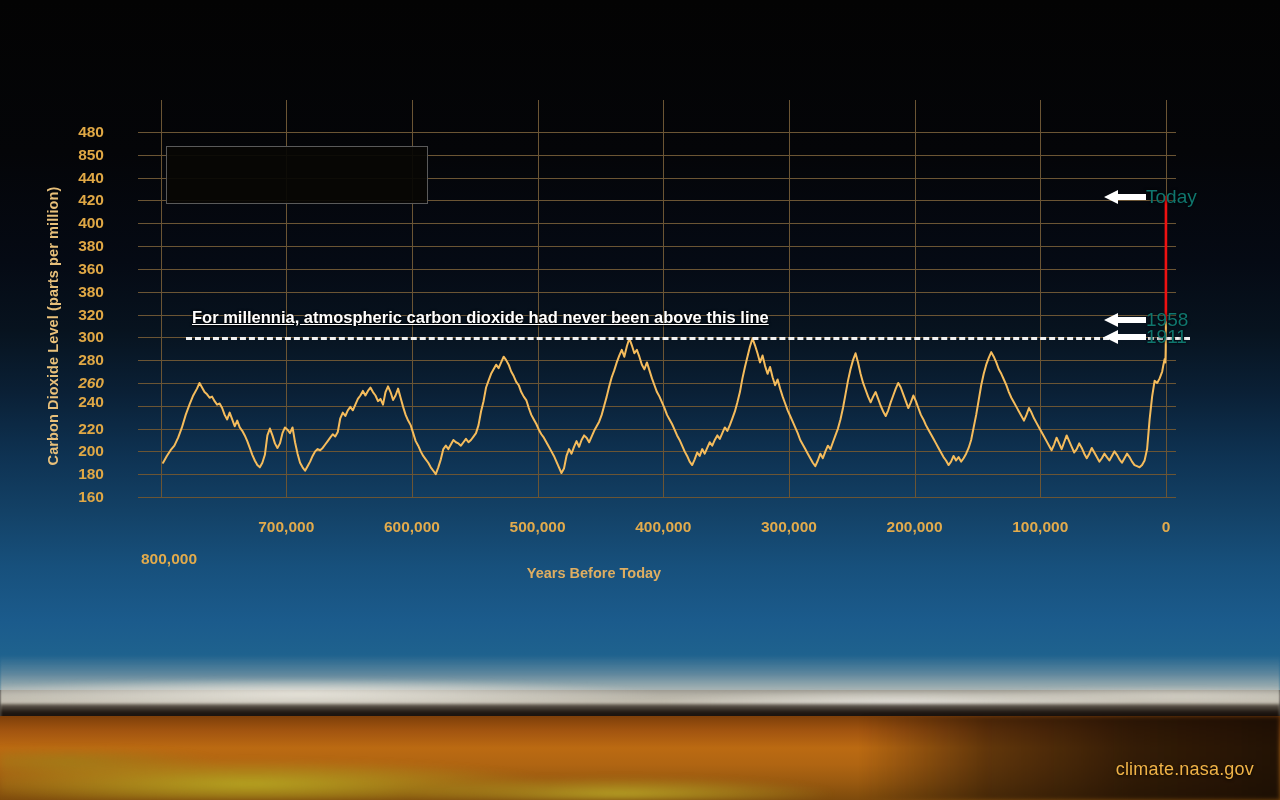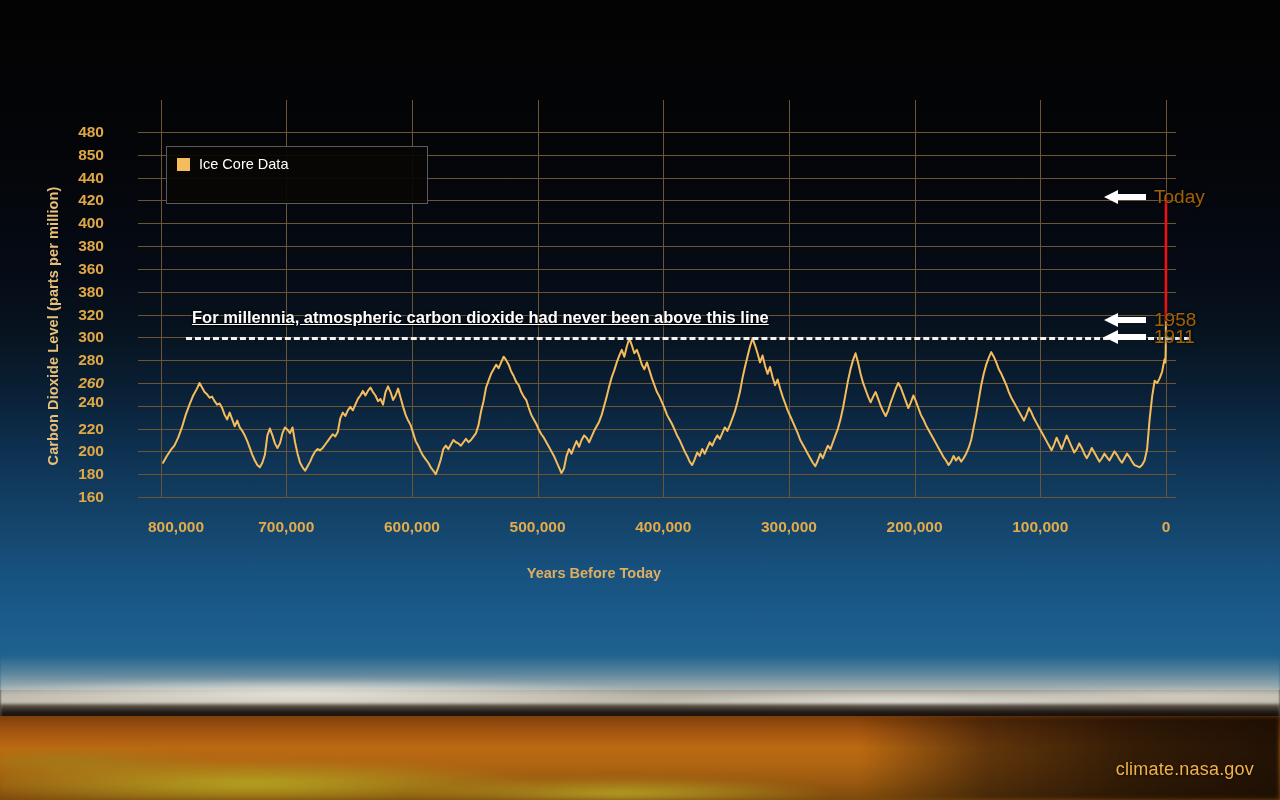--- a/index.html
+++ b/index.html
@@ -208,23 +208,22 @@
   
   .anno {
     position: absolute;
     display: flex;
     align-items: center;
     transform: translateY(-50%);
     white-space: nowrap;
   }
   .anno-arrow { display: block; }
   .anno-text {
-    color: #a16207;
+    color: #0f766e;
     font-size: 19px;
-    margin-left: 8px;
     text-shadow: 0 0 3px #000;
   }
 
   .footer {
     position: absolute;
     right: 26px; bottom: 20px;
     color: #f0b347;
     font-size: 18px;
     letter-spacing: 0.2px;
     text-shadow: 0 1px 3px rgba(0,0,0,0.7);
@@ -309,21 +308,21 @@
         <div class="ytick" style="top: 268.875px;">360</div>
         <div class="ytick" style="top: 246.062px;">380</div>
         <div class="ytick" style="top: 223.25px;">400</div>
         <div class="ytick" style="top: 200.438px;">420</div>
         <div class="ytick" style="top: 177.625px;">440</div>
         <div class="ytick" style="top: 154.812px;">850</div>
         <div class="ytick" style="top: 132px;">480</div>
       </div>
 
     <div id="xtick-layer">
-        <div class="xtick" style="left: 176px;">800,000</div>
+        <div class="xtick" style="left: 169px; margin-top: 32px;">800,000</div>
         <div class="xtick" style="left: 286.24px;">700,000</div>
         <div class="xtick" style="left: 411.912px;">600,000</div>
         <div class="xtick" style="left: 537.584px;">500,000</div>
         <div class="xtick" style="left: 663.257px;">400,000</div>
         <div class="xtick" style="left: 788.929px;">300,000</div>
         <div class="xtick" style="left: 914.601px;">200,000</div>
         <div class="xtick" style="left: 1040.27px;">100,000</div>
         <div class="xtick" style="left: 1165.95px;">0</div>
       </div>
 
@@ -331,24 +330,20 @@
 
     <svg class="series" width="1280" height="800">
       <path id="path-ice" fill="none" stroke-width="2" stroke-linejoin="round" stroke-linecap="round" d="M163.08 462.78 L166.85 455.94 L170.62 450.23 L174.39 445.67 L178.16 437.69 L181.93 427.42 L185.70 414.88 L189.47 404.61 L193.24 395.48 L197.01 388.64 L199.53 382.94 L202.04 387.50 L204.55 392.06 L207.07 394.34 L209.58 397.77 L212.09 396.63 L214.61 401.19 L217.12 404.61 L219.63 403.47 L222.15 408.03 L224.66 414.88 L227.17 419.44 L229.69 412.59 L232.20 419.44 L234.71 426.28 L237.23 420.58 L239.74 427.42 L242.25 430.84 L244.77 435.41 L247.28 441.11 L249.79 447.95 L252.31 454.80 L254.82 460.50 L257.33 465.06 L259.85 467.34 L262.36 462.78 L264.88 454.80 L267.39 435.41 L269.90 428.56 L272.42 435.41 L274.93 443.39 L277.44 447.95 L279.96 443.39 L282.47 433.13 L284.98 427.42 L287.50 429.70 L290.01 433.13 L292.52 427.42 L295.04 442.25 L297.55 453.66 L300.06 462.78 L302.58 467.34 L305.09 470.77 L307.60 466.20 L310.12 461.64 L312.63 455.94 L315.14 451.38 L317.66 449.09 L320.17 450.23 L322.68 447.95 L325.20 444.53 L327.71 441.11 L330.22 437.69 L332.74 434.27 L335.25 436.55 L337.77 431.98 L340.28 418.30 L342.79 412.59 L345.31 416.02 L347.82 410.31 L350.33 406.89 L352.85 410.31 L355.36 404.61 L357.87 398.91 L360.39 395.48 L362.90 390.92 L365.41 395.48 L367.93 390.92 L370.44 387.50 L372.95 392.06 L375.47 395.48 L377.98 401.19 L380.49 398.91 L383.01 404.61 L385.52 392.06 L388.03 386.36 L390.55 392.06 L393.06 400.05 L395.57 395.48 L398.09 388.64 L400.60 397.77 L403.11 406.89 L405.63 414.88 L408.14 420.58 L410.66 425.14 L413.17 433.13 L415.68 441.11 L418.20 445.67 L420.71 451.38 L423.22 455.94 L425.74 459.36 L428.25 462.78 L430.76 467.34 L433.28 470.77 L435.79 474.19 L438.30 467.34 L440.82 459.36 L443.33 449.09 L445.84 445.67 L448.36 449.09 L450.87 444.53 L453.38 439.97 L455.90 442.25 L458.41 443.39 L460.92 445.67 L463.44 442.25 L465.95 438.83 L468.46 442.25 L470.98 439.97 L473.49 436.55 L476.00 433.13 L478.52 425.14 L481.03 411.45 L483.55 401.19 L486.06 387.50 L488.57 380.66 L491.09 373.81 L493.60 369.25 L496.11 364.69 L498.63 368.11 L501.14 362.41 L503.65 356.70 L506.17 360.13 L508.68 364.69 L511.19 371.53 L513.71 376.09 L516.22 381.80 L518.73 385.22 L521.25 392.06 L523.76 396.63 L526.27 400.05 L528.79 408.03 L531.30 414.88 L533.81 419.44 L536.33 424.00 L538.84 429.70 L541.35 434.27 L543.87 437.69 L546.38 442.25 L548.89 446.81 L551.41 451.38 L553.92 455.94 L556.44 461.64 L558.95 467.34 L561.46 473.05 L563.98 468.48 L566.49 455.94 L569.00 449.09 L571.52 453.66 L574.03 446.81 L576.54 441.11 L579.06 446.81 L581.57 439.97 L584.08 435.41 L586.60 437.69 L589.11 442.25 L591.62 436.55 L594.14 430.84 L596.65 426.28 L599.16 421.72 L601.68 414.88 L604.19 405.75 L606.70 396.63 L609.22 386.36 L611.73 377.23 L614.24 370.39 L616.76 362.41 L619.27 355.56 L621.78 349.86 L624.30 356.70 L626.81 346.44 L629.33 338.45 L631.84 345.30 L634.35 353.28 L636.87 349.86 L639.38 356.70 L641.89 364.69 L644.41 369.25 L646.92 362.41 L649.43 370.39 L651.95 378.38 L654.46 385.22 L656.97 392.06 L659.49 396.63 L662.00 402.33 L664.51 408.03 L667.03 414.88 L669.54 419.44 L672.05 424.00 L674.57 429.70 L677.08 435.41 L679.59 439.97 L682.11 445.67 L684.62 451.38 L687.13 455.94 L689.65 461.64 L692.16 465.06 L694.67 459.36 L697.19 452.52 L699.70 455.94 L702.22 449.09 L704.73 453.66 L707.24 447.95 L709.76 442.25 L712.27 445.67 L714.78 439.97 L717.30 435.41 L719.81 438.83 L722.32 433.13 L724.84 427.42 L727.35 430.84 L729.86 425.14 L732.38 418.30 L734.89 411.45 L737.40 402.33 L739.92 392.06 L742.43 378.38 L744.94 366.97 L747.46 356.70 L749.97 346.44 L752.48 338.45 L755.00 345.30 L757.51 353.28 L760.02 362.41 L762.54 355.56 L765.05 365.83 L767.56 373.81 L770.08 366.97 L772.59 377.23 L775.11 385.22 L777.62 379.52 L780.13 388.64 L782.65 396.63 L785.16 403.47 L787.67 410.31 L790.19 416.02 L792.70 421.72 L795.21 427.42 L797.73 433.13 L800.24 439.97 L802.75 444.53 L805.27 449.09 L807.78 453.66 L810.29 458.22 L812.81 462.78 L815.32 466.20 L817.83 460.50 L820.35 453.66 L822.86 458.22 L825.37 451.38 L827.89 445.67 L830.40 449.09 L832.91 442.25 L835.43 435.41 L837.94 428.56 L840.45 419.44 L842.97 408.03 L845.48 394.34 L848.00 380.66 L850.51 369.25 L853.02 360.13 L855.54 353.28 L858.05 362.41 L860.56 373.81 L863.08 382.94 L865.59 389.78 L868.10 396.63 L870.62 402.33 L873.13 396.63 L875.64 392.06 L878.16 398.91 L880.67 405.75 L883.18 411.45 L885.70 416.02 L888.21 410.31 L890.72 402.33 L893.24 395.48 L895.75 388.64 L898.26 382.94 L900.78 387.50 L903.29 394.34 L905.80 401.19 L908.32 408.03 L910.83 402.33 L913.34 395.48 L915.86 401.19 L918.37 408.03 L920.89 414.88 L923.40 419.44 L925.91 425.14 L928.43 429.70 L930.94 434.27 L933.45 438.83 L935.97 443.39 L938.48 447.95 L940.99 452.52 L943.51 457.08 L946.02 460.50 L948.53 465.06 L951.05 461.64 L953.56 455.94 L956.07 460.50 L958.59 457.08 L961.10 461.64 L963.61 458.22 L966.13 453.66 L968.64 447.95 L971.15 439.97 L973.67 427.42 L976.18 414.88 L978.69 400.05 L981.21 385.22 L983.72 373.81 L986.23 364.69 L988.75 357.84 L991.26 352.14 L993.78 356.70 L996.29 362.41 L998.80 369.25 L1001.32 373.81 L1003.83 379.52 L1006.34 385.22 L1008.86 392.06 L1011.37 397.77 L1013.88 402.33 L1016.40 406.89 L1018.91 411.45 L1021.42 416.02 L1023.94 420.58 L1026.45 414.88 L1028.96 408.03 L1031.48 412.59 L1033.99 418.30 L1036.50 422.86 L1039.02 427.42 L1041.53 431.98 L1044.04 436.55 L1046.56 441.11 L1049.07 445.67 L1051.58 450.23 L1054.10 444.53 L1056.61 437.69 L1059.12 443.39 L1061.64 449.09 L1064.15 442.25 L1066.67 435.41 L1069.18 441.11 L1071.69 446.81 L1074.21 452.52 L1076.72 449.09 L1079.23 443.39 L1081.75 447.95 L1084.26 453.66 L1086.77 458.22 L1089.29 453.66 L1091.80 447.95 L1094.31 452.52 L1096.83 457.08 L1099.34 461.64 L1101.85 458.22 L1104.37 453.66 L1106.88 457.08 L1109.39 460.50 L1111.91 455.94 L1114.42 451.38 L1116.93 454.80 L1119.45 459.36 L1121.96 462.78 L1124.47 458.22 L1126.99 453.66 L1129.50 457.08 L1132.01 461.64 L1134.53 465.06 L1137.04 466.20 L1139.56 467.34 L1142.07 465.06 L1144.58 460.50 L1147.10 449.09 L1149.61 419.44 L1152.12 396.63 L1154.64 380.66 L1157.15 382.94 L1159.66 378.38 L1162.18 371.53 L1163.43 364.69 L1164.69 358.98 L1165.32 362.41 L1165.57 354.42 L1165.69 348.72 L1165.80 337.31 L1165.86 320.20" stroke="#f5bc5c"></path>
       <path id="path-modern" fill="none" stroke-width="2.6" stroke-linejoin="round" stroke-linecap="round" d="M1165.86 320.20 L1165.90 303.09 L1165.92 268.88 L1165.94 228.95 L1165.95 197.02" stroke="#ee1111"></path>
     </svg>
 
     <div class="threshold-line" id="threshold-line" style="top: 337.312px;"></div>
     <div class="threshold-text">For millennia, atmospheric carbon dioxide had never been above this line</div>
 
     <div class="legend">
-      <div class="legend-row">
-        <span class="legend-swatch" id="sw0" style="background: rgb(245, 188, 92);"></span>
-        <span class="legend-text">Ice Core Data</span>
-      </div>
     </div>
 
     <div id="anno-layer">
         <div class="anno" style="left: 1104px; top: 197.016px;">
           <svg width="42" height="16" class="anno-arrow">
             <polygon points="0,8 14,1 14,5 42,5 42,11 14,11 14,15" fill="#ffffff"></polygon>
           </svg>
           <span class="anno-text">Today</span>
         </div>
         <div class="anno" style="left: 1104px; top: 320.203px;">

